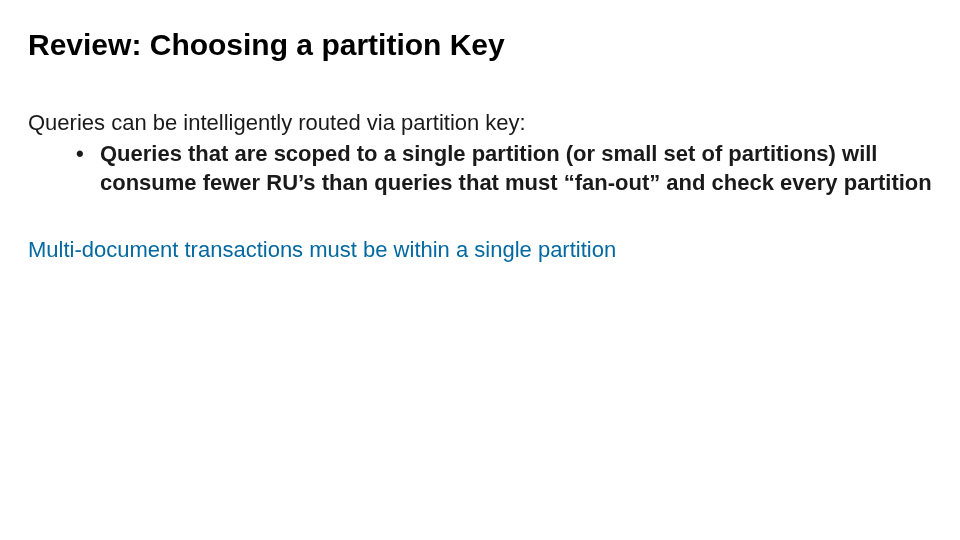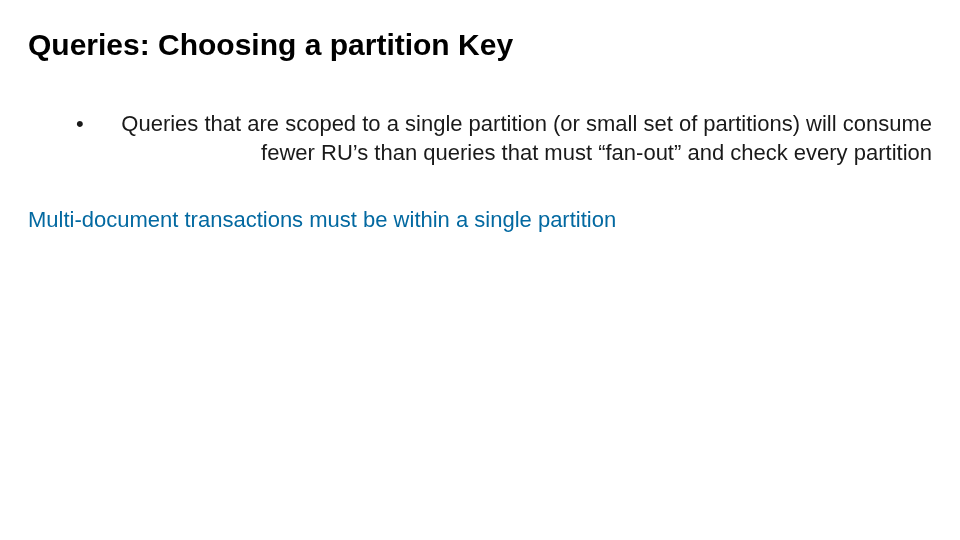--- a/index.html
+++ b/index.html
@@ -40,43 +40,43 @@
       margin-bottom: 4px;
     }
     .bullet-list {
       list-style: none;
       margin-left: 48px;
       margin-bottom: 40px;
     }
     .bullet-list li {
       position: relative;
       font-size: 22px;
-      font-weight: 400;
+      font-weight: 700;
       color: #1a1a1a;
       line-height: 1.3;
       padding-left: 24px;
       margin-bottom: 4px;
-      text-align: right;
     }
     .bullet-list li::before {
       content: "•";
       position: absolute;
       left: 0;
       top: 0;
       font-size: 22px;
       color: #1a1a1a;
     }
     .closing {
       font-size: 22px;
       font-weight: 400;
       color: #0369a1;
     }
   </style>
 </head>
 <body>
 
 <div class="slide">
-  <h1 class="title">Queries: Choosing a partition Key</h1>
+  <h1 class="title">Review: Choosing a partition Key</h1>
+  <p class="subhead">Queries can be intelligently routed via partition key:</p>
   <ul class="bullet-list">
     <li>Queries that are scoped to a single partition (or small set of partitions) will consume fewer RU’s than queries that must “fan-out” and check every partition</li>
   </ul>
   <p class="closing">Multi-document transactions must be within a single partition</p>
 </div>
 
 </body></html>

